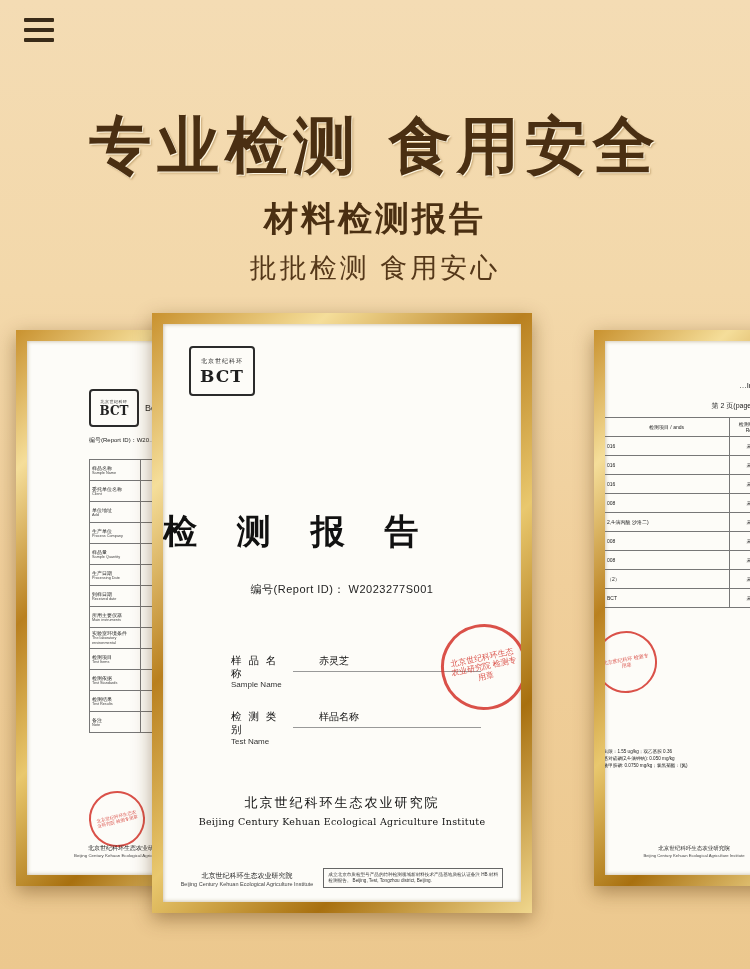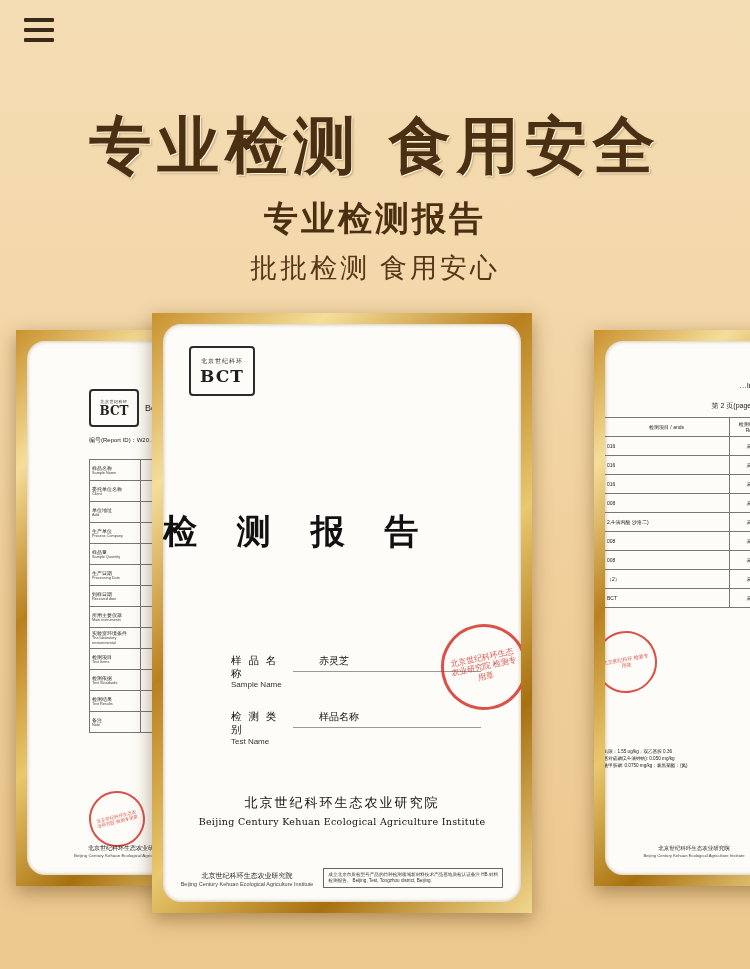--- a/index.html
+++ b/index.html
@@ -22,36 +22,35 @@
     color:#4a2f12;
     text-shadow:1px 1px 0 #fff6e0, 2px 2px 2px rgba(120,80,20,.35);
   }
   .sub1{
     position:absolute;top:196px;left:0;width:750px;text-align:center;
     font-family:"DejaVu Serif", serif;
     font-weight:bold;font-size:34px;letter-spacing:3px;color:#4a2f12;
   }
   .sub2{
     position:absolute;top:250px;left:0;width:750px;text-align:center;
-    font-family:Liberation Serif, serif;
+    font-family:Liberation Sans, sans-serif;
     font-size:27px;letter-spacing:3px;color:#55381a;
   }
 
   
   .frame{
     position:absolute;
     background:linear-gradient(135deg,#c9922f 0%,#f5de9a 18%,#b9801f 38%,#e9c86e 58%,#a8700f 78%,#f0d78e 100%);
     box-shadow:0 6px 18px rgba(90,55,10,.45);
   }
   .frame .inner{
     position:absolute;inset:11px;
     background:#fdfcf8;
     box-shadow:inset 0 0 4px rgba(120,90,40,.45);
     overflow:hidden;
-    border-radius:18px;
   }
   .frame-left{left:16px;top:330px;width:222px;height:556px;}
   .frame-right{left:594px;top:330px;width:200px;height:556px;}
   .frame-center{left:152px;top:313px;width:380px;height:600px;z-index:5;}
 
   
   .c-doc{position:absolute;inset:0;padding:0;}
   .bct-seal{
     position:absolute;left:26px;top:22px;width:62px;height:46px;
     border:2px solid #2b2b2b;border-radius:4px;
@@ -168,21 +167,21 @@
 </head>
 <body>
 
 <div class="menu-icon">
   <span></span>
   <span></span>
   <span></span>
 </div>
 
 <div class="headline">专业检测 食用安全</div>
-<div class="sub1">专业检测报告</div>
+<div class="sub1">材料检测报告</div>
 <div class="sub2">批批检测 食用安心</div>
 
 <div class="frame frame-left">
   <div class="inner">
     <div class="l-doc">
       <div class="l-seal">
         <span class="cn">北京世纪科环</span>
         <span class="en">BCT</span>
       </div>
       <div class="l-beijing">Beijing</div>
@@ -320,20 +319,24 @@
 
 <div class="frame frame-center">
   <div class="inner">
     <div class="c-doc">
       <div class="bct-seal">
         <span class="cn">北京世纪科环</span>
         <span class="en">BCT</span>
       </div>
 
       <div class="c-title">检 测 报 告</div>
+      <div class="c-reportid">
+        <span>编号(Report ID)：</span>
+        <span>W2023277S001</span>
+      </div>
 
       <div class="c-fields">
         <div class="c-row">
           <div class="c-lab">
             <span class="cn">样 品 名 称</span>
             <span class="en">Sample Name</span>
           </div>
           <div class="c-val">赤灵芝</div>
         </div>
         <div class="c-row">

